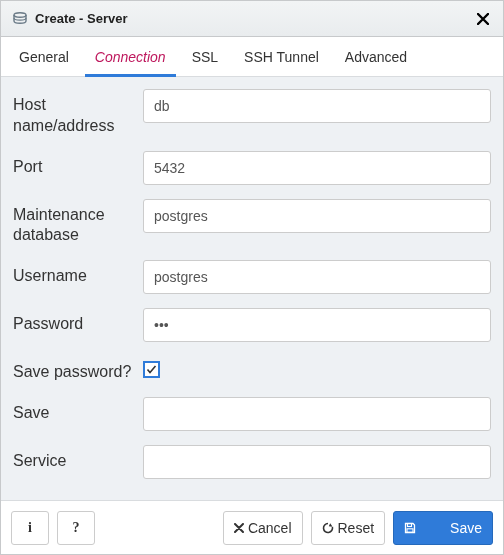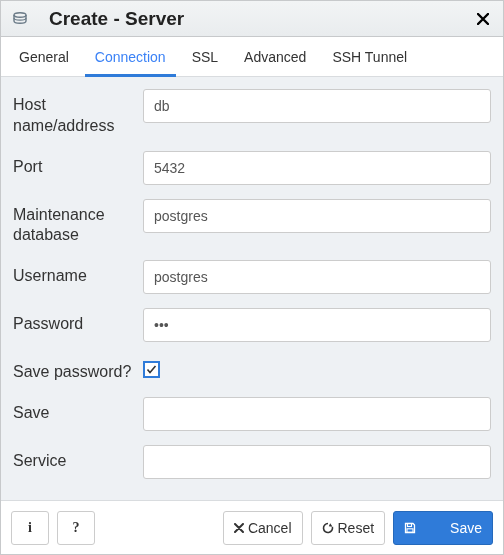--- a/index.html
+++ b/index.html
@@ -1,24 +1,24 @@
 <!DOCTYPE html>
 <html><head>
 <meta charset="utf-8">
 <style>
   * { box-sizing: border-box; margin: 0; padding: 0; }
   html, body { width: 504px; height: 555px; font-family: -apple-system, BlinkMacSystemFont, "Segoe UI", Helvetica, Arial, sans-serif; font-size: 14px; color: #333; background: #fff; }
   .dialog { width: 504px; height: 555px; border: 1px solid #c7c9cb; display: flex; flex-direction: column; background: #fff; }
   .titlebar { height: 36px; background: linear-gradient(#f2f4f5, #e9ecee); border-bottom: 1px solid #c7c9cb; display: flex; align-items: center; padding: 0 10px; }
   .title-icon { width: 18px; height: 18px; margin-right: 6px; display: inline-flex; align-items: center; justify-content: center; }
-  .title-text { font-weight: 700; font-size: 19px; color: #222; flex: 1; margin-left: 14px; }
+  .title-text { font-weight: 700; font-size: 13px; color: #222; flex: 1; }
   .close-btn { width: 20px; height: 20px; cursor: pointer; display: flex; align-items: center; justify-content: center; font-size: 18px; color: #000; }
   .tabs { height: 40px; border-bottom: 1px solid #d9dcdf; display: flex; align-items: center; padding: 16px 8px; background: #fff; }
   .tab { padding: 0 10px; height: 40px; line-height: 40px; color: #333; cursor: pointer; font-size: 14px; margin-right: 6px; }
-  .tab.active { color: #3b82f6; border-bottom: 3px solid #2f7bd9; font-weight: 500; }
+  .tab.active { color: #be185d; border-bottom: 3px solid #2f7bd9; font-weight: 500; font-style: italic; }
   .form-body { flex: 1; background: #eef1f4; padding: 12px 12px; overflow: auto; }
   .form-row { display: flex; align-items: flex-start; margin-bottom: 14px; }
   .form-label { width: 130px; padding-top: 6px; color: #333; font-size: 16px; line-height: 1.3; }
   .form-control-wrap { flex: 1; }
   .text-input { width: 100%; height: 34px; border: 1px solid #ccc; border-radius: 3px; background: #fff; padding: 0 10px; font-size: 14px; color: #555; }
   .checkbox { width: 17px; height: 17px; border: 2px solid #2f7bd9; background: #fff; display: inline-flex; align-items: center; justify-content: center; cursor: pointer; margin-top: 5px; }
   .checkbox svg { display: block; }
   .footer { height: 54px; border-top: 1px solid #d9dcdf; background: #fff; display: flex; align-items: center; padding: 0 10px; gap: 8px; }
   .footer-spacer { flex: 1; }
   .btn { height: 34px; border: 1px solid #ccc; border-radius: 3px; background: #fff; padding: 0 10px; font-size: 14px; color: #333; display: inline-flex; align-items: center; gap: 4px; cursor: pointer; }
@@ -44,22 +44,22 @@
       <svg width="12" height="12" viewBox="0 0 12 12">
         <path d="M1 1 L11 11 M11 1 L1 11" stroke="#000" stroke-width="2.4" stroke-linecap="round"></path>
       </svg>
     </span>
   </div>
 
   <div class="tabs">
     <div class="tab">General</div>
     <div class="tab active">Connection</div>
     <div class="tab">SSL</div>
+    <div class="tab">SSH Tunnel</div>
     <div class="tab">Advanced</div>
-    <div class="tab">SSH Tunnel</div>
   </div>
 
   <div class="form-body">
 
     <div class="form-row">
       <div class="form-label">Host name/address</div>
       <div class="form-control-wrap">
         <input class="text-input" type="text" value="db" style="">
       </div>
     </div>

